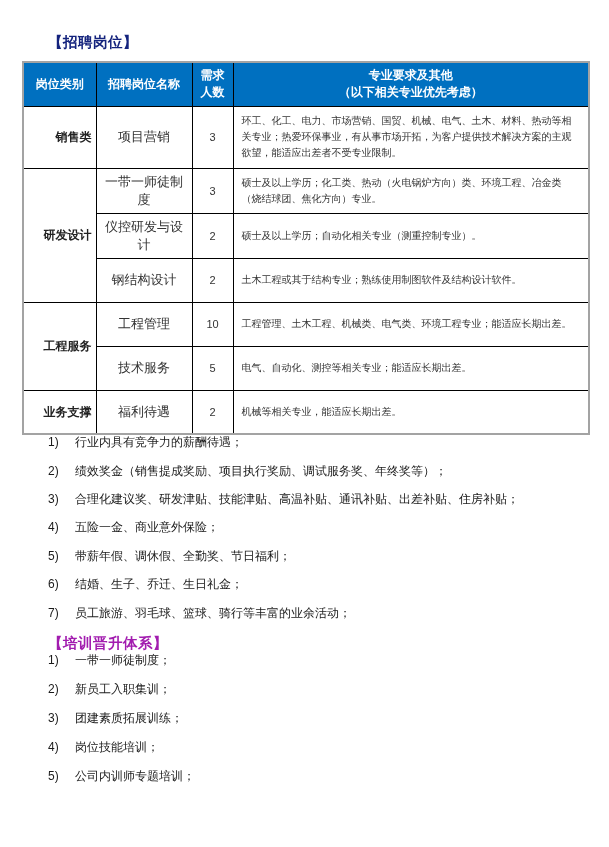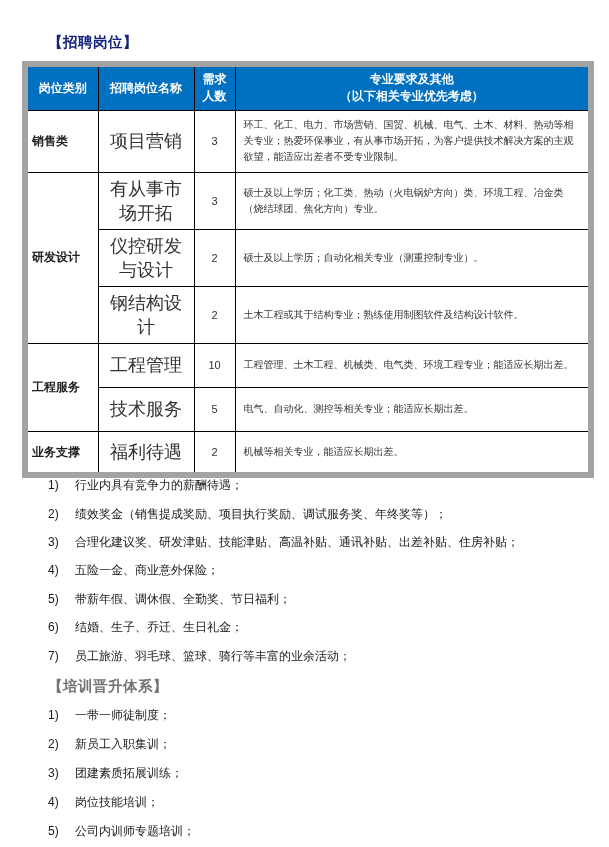--- a/index.html
+++ b/index.html
@@ -13,44 +13,44 @@
   .page { padding: 33px 21px 0 22px; }
 
   .sec-heading {
     font-size: 14.5px;
     font-weight: bold;
     letter-spacing: 0.5px;
     margin: 0 0 0 26px;
   }
   .h-recruit  { color: #14237D; margin-bottom: 9px; }
   .h-benefits { color: #1430A3; margin-top: 15px; margin-bottom: 13px; }
-  .h-training { color: #737373; margin-top: 5px;  margin-bottom: 12px; }
+  .h-training { color: #a21caf; margin-top: 5px;  }
 
   table.pos-table {
     width: 566px;
     border-collapse: collapse;
     table-layout: fixed;
-    border: 6px solid #a3a3a3;
+    border: 2px solid #a3a3a3;
   }
   .pos-table th, .pos-table td {
     border: 1px solid #000;
     padding: 4px 4px;
     vertical-align: middle;
   }
   .pos-table thead th {
     background: #0070C0;
     color: #ffffff;
     font-weight: bold;
     font-size: 12px;
     height: 44px;
     text-align: center;
     line-height: 1.45;
   }
-  td.cat  { font-weight: bold; font-size: 12px; color: #222; text-align: left; }
-  td.name { font-size: 18px; color: #333; text-align: center; height: 44px; }
+  td.cat  { font-weight: bold; font-size: 12px; color: #222; text-align: right; }
+  td.name { font-size: 13px; color: #333; text-align: center; height: 44px; }
   td.cnt  { font-size: 11px;   color: #333; text-align: center; }
   td.req  {
     font-size: 10px;
     color: #333;
     text-align: left;
     line-height: 1.6;
     padding: 5px 8px;
   }
   tr.row-tall td.name, tr.row-tall td.cnt { height: 62px; }
 
@@ -97,21 +97,21 @@
     </thead>
     <tbody>
         <tr class="row-tall">
           <td class="cat" rowspan="1">销售类</td>
           <td class="name">项目营销</td>
           <td class="cnt">3</td>
           <td class="req">环工、化工、电力、市场营销、国贸、机械、电气、土木、材料、热动等相关专业；热爱环保事业，有从事市场开拓，为客户提供技术解决方案的主观欲望，能适应出差者不受专业限制。</td>
         </tr>
         <tr>
           <td class="cat" rowspan="3">研发设计</td>
-          <td class="name">有从事市场开拓</td>
+          <td class="name">一带一师徒制度</td>
           <td class="cnt">3</td>
           <td class="req">硕士及以上学历；化工类、热动（火电锅炉方向）类、环境工程、冶金类（烧结球团、焦化方向）专业。</td>
         </tr>
         <tr>
           <td class="name">仪控研发与设计</td>
           <td class="cnt">2</td>
           <td class="req">硕士及以上学历；自动化相关专业（测重控制专业）。</td>
         </tr>
         <tr>
           <td class="name">钢结构设计</td>

